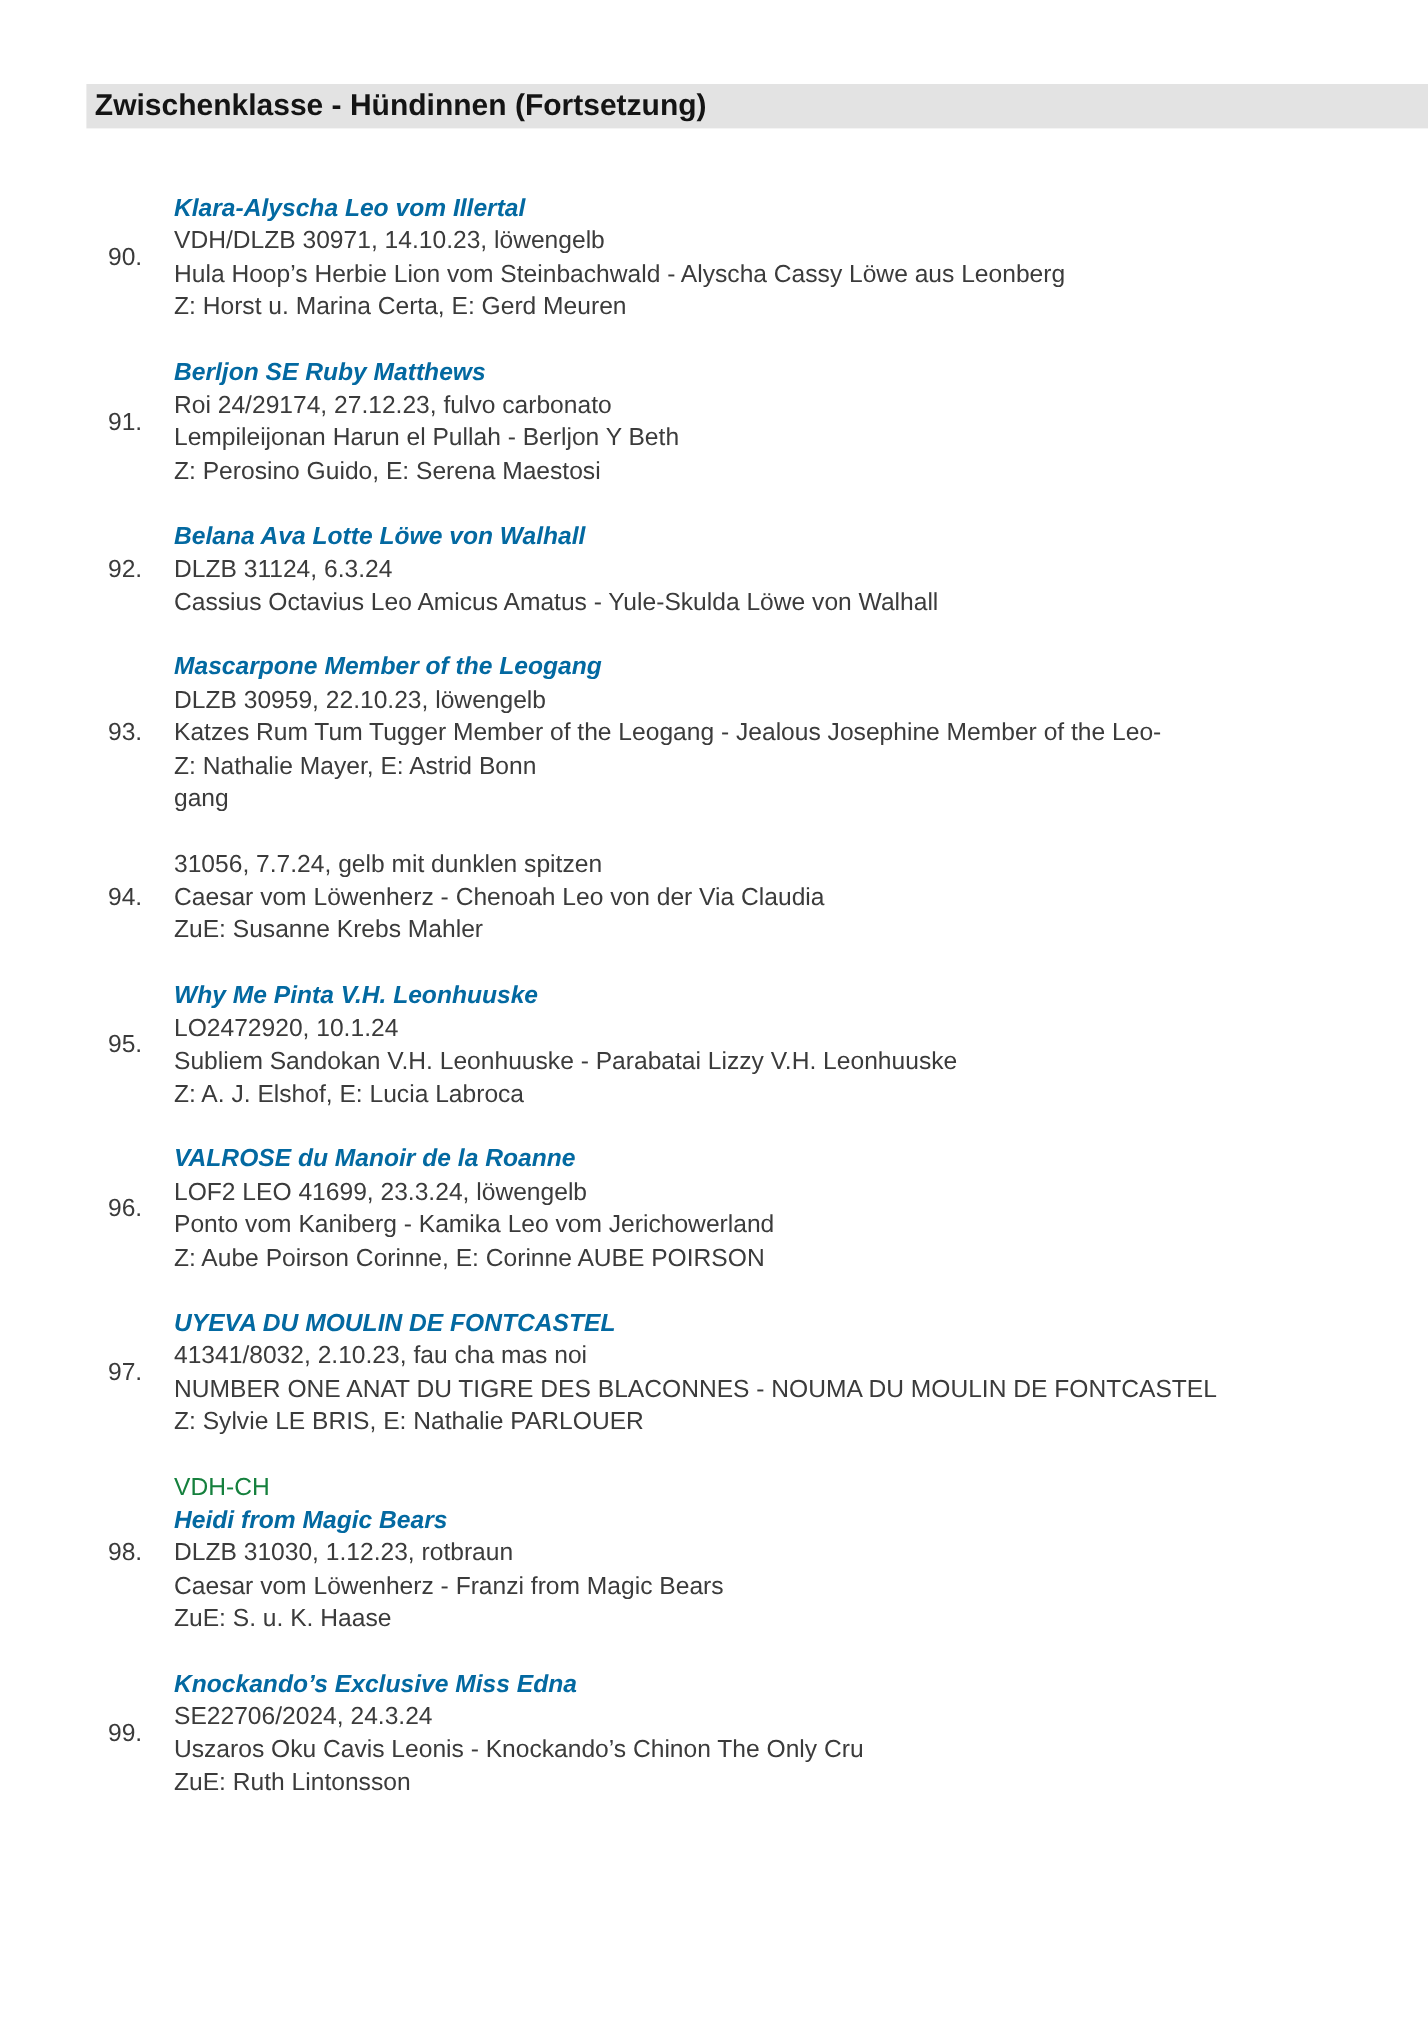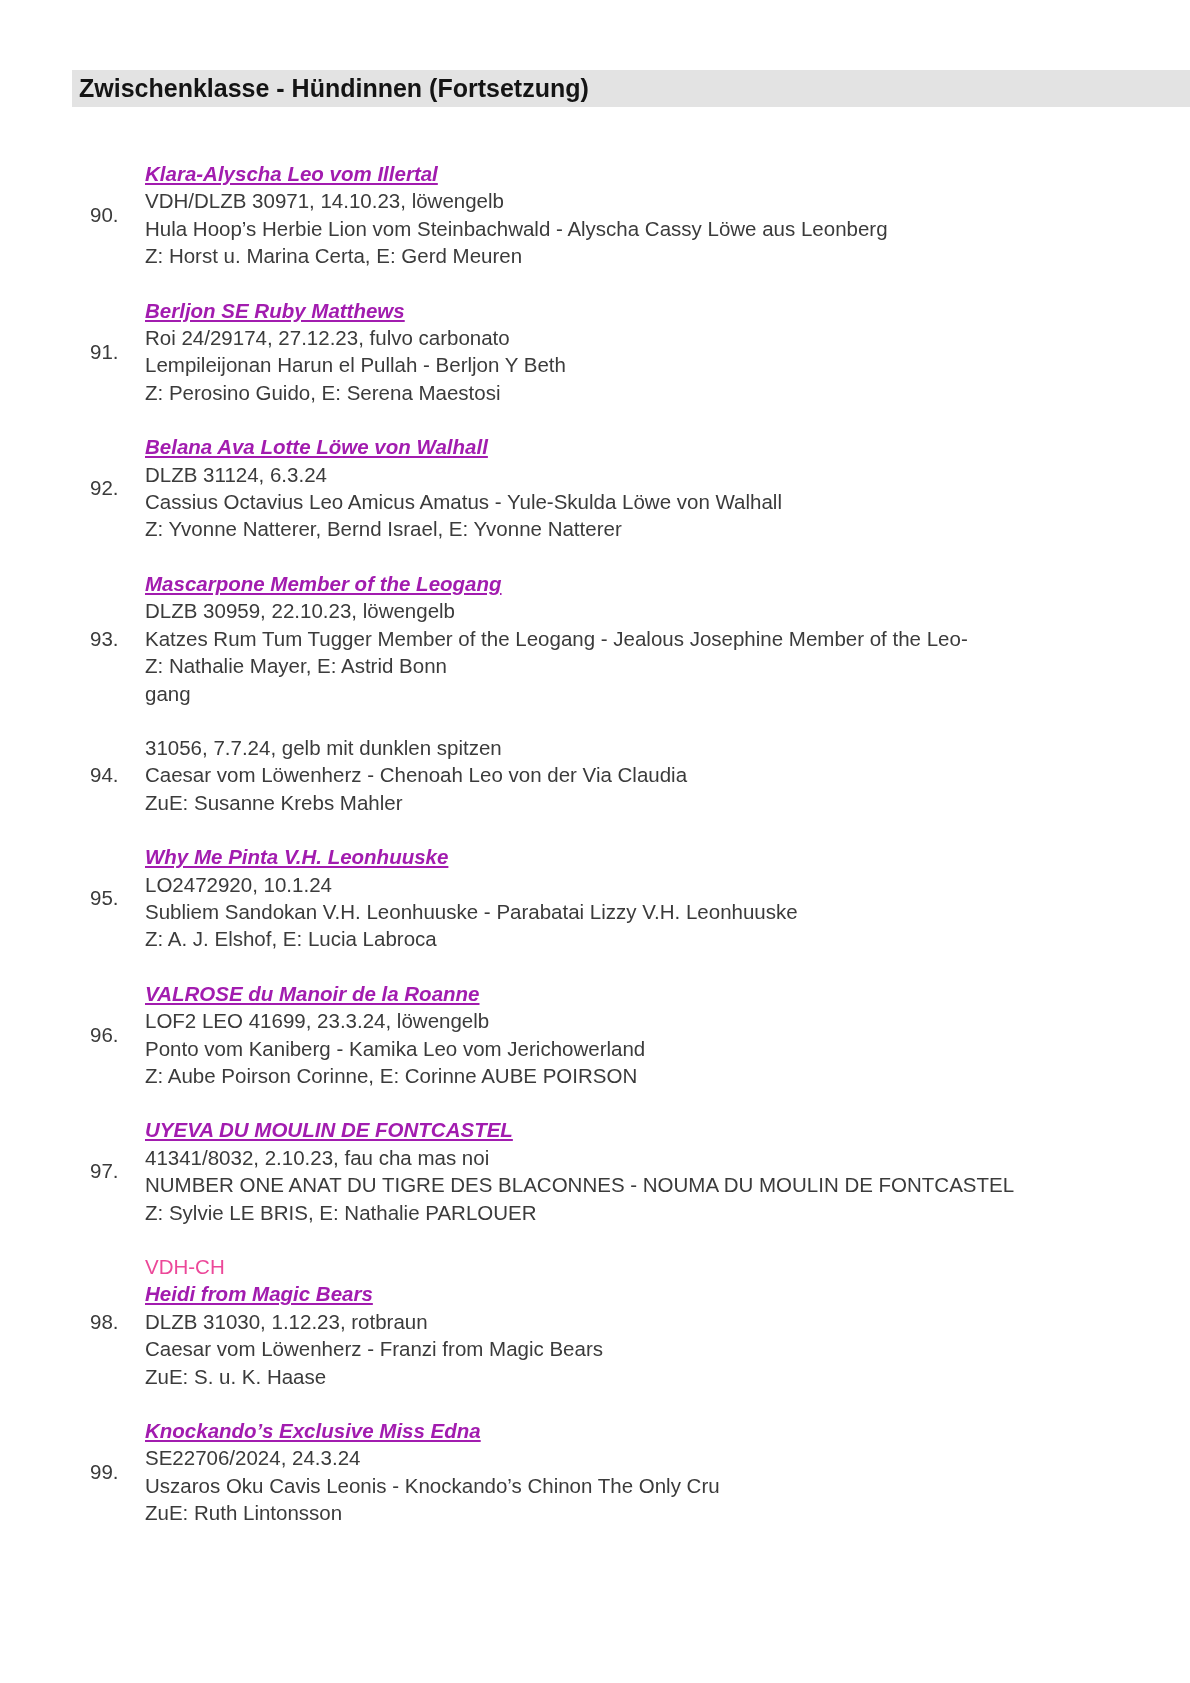--- a/index.html
+++ b/index.html
@@ -47,29 +47,28 @@
     font-size: 20.5px;
     line-height: 27.4px;
     color: #3b3b3b;
   }
   .entry .body {
     font-size: 20.5px;
     line-height: 27.4px;
     color: #3b3b3b;
   }
   .entry .prefix {
-    color: #ec4899;
+    color: #15803d;
     white-space: nowrap;
   }
   .entry .name {
     font-weight: bold;
     font-style: italic;
-    color: #a21caf;
+    color: #0369a1;
     white-space: nowrap;
-    text-decoration: underline;
   }
   .entry .line {
     white-space: nowrap;
   }
 </style>
 </head>
 <body>
 
 <div class="section-header">
   <span>Zwischenklasse - Hündinnen (Fortsetzung)</span>
@@ -98,21 +97,20 @@
       </div>
   </div>
 
   <div class="entry">
     <div class="num">92.</div>
     <div class="body">
 
       <div class="name">Belana Ava Lotte Löwe von Walhall</div>
     <div class="line">DLZB 31124, 6.3.24</div>
         <div class="line">Cassius Octavius Leo Amicus Amatus - Yule-Skulda Löwe von Walhall</div>
-        <div class="line">Z: Yvonne Natterer, Bernd Israel, E: Yvonne Natterer</div>
       </div>
   </div>
 
   <div class="entry">
     <div class="num">93.</div>
     <div class="body">
 
       <div class="name">Mascarpone Member of the Leogang</div>
     <div class="line">DLZB 30959, 22.10.23, löwengelb</div>
         <div class="line">Katzes Rum Tum Tugger Member of the Leogang - Jealous Josephine Member of the Leo-</div>

